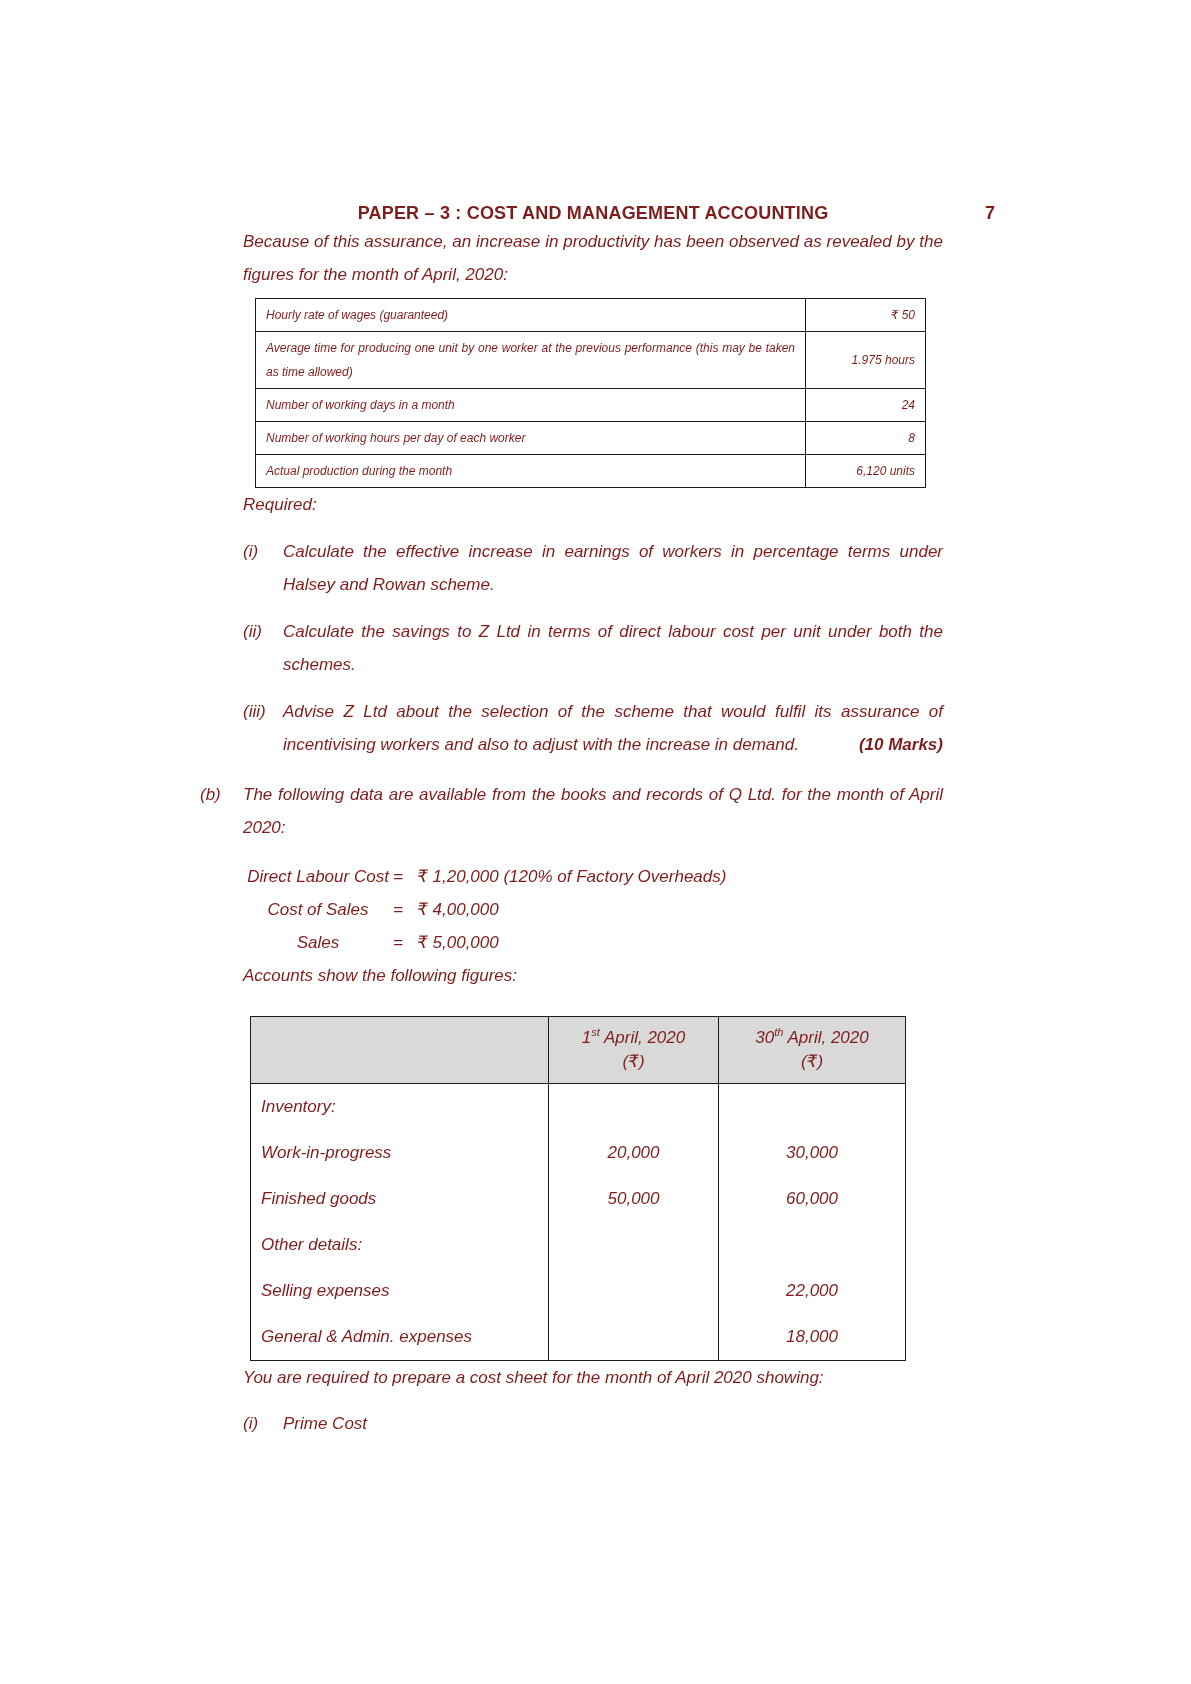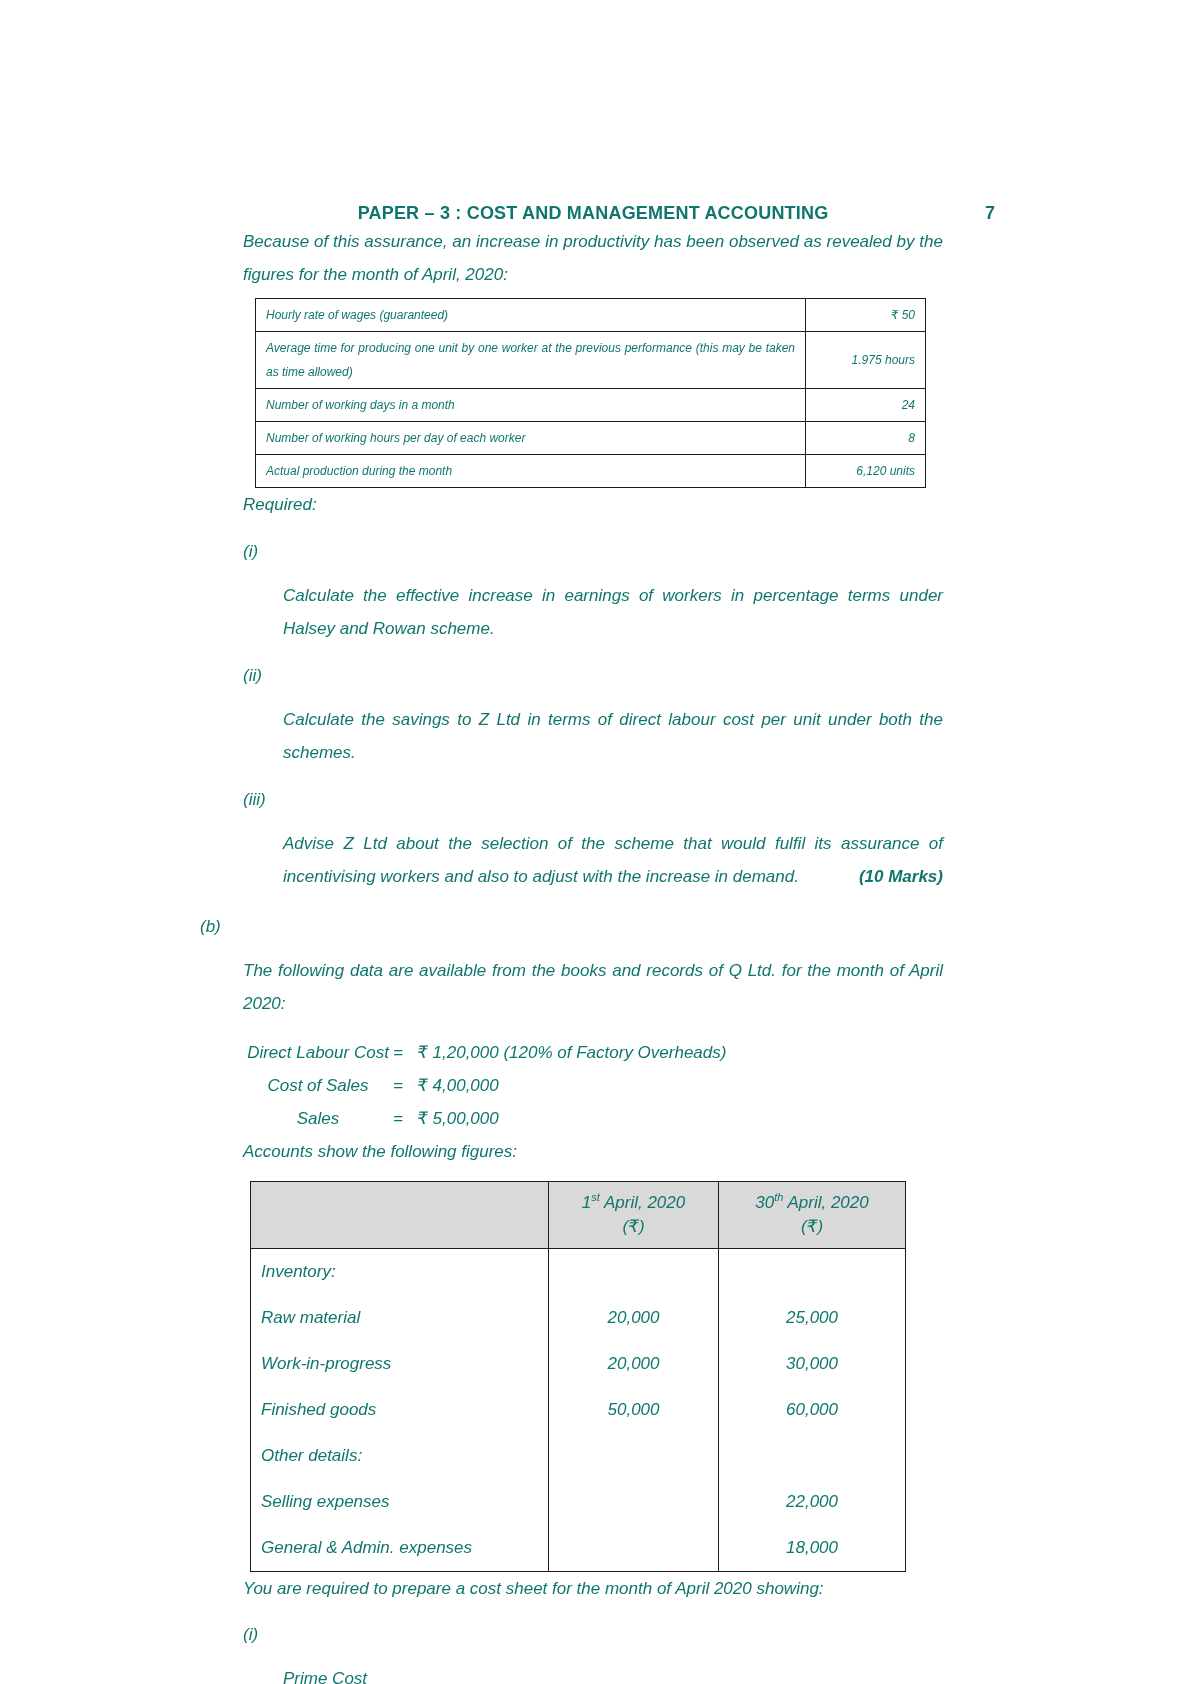--- a/index.html
+++ b/index.html
@@ -2,21 +2,21 @@
 <html><head>
 <meta charset="utf-8">
 <style>
   html,body{margin:0;padding:0;background:#ffffff;}
   .page{
     position:relative;
     width:1191px;
     height:1684px;
     background:#ffffff;
     font-family:"Liberation Sans","DejaVu Sans",sans-serif;
-    color:#0f766e;
+    color:#7f1d1d;
     overflow:hidden;
   }
   .content{
     position:absolute;
     left:243px;
     top:203px;
     width:700px;
   }
   
   .doc-header{
@@ -57,39 +57,39 @@
     line-height:24px;
     padding:4px 10px;
     vertical-align:middle;
   }
   .t1 td.lbl{text-align:justify;}
   .t1 td.val{text-align:right;white-space:nowrap;}
   
   .required{margin-top:21px;font-style:italic;}
   .item{display:flex;margin-top:14px;}
   .marker{flex:0 0 40px;}
-  .itext{flex:1;text-align:justify;position:relative;margin-top:44px;}
+  .itext{flex:1;text-align:justify;position:relative;}
   .marks{
     position:absolute;
     right:0;
     bottom:0;
     font-weight:bold;
   }
   .part-b{margin-left:-43px;margin-top:17px;}
   .part-b .marker{flex:0 0 43px;}
   
   .datalines{margin-top:16px;}
   .dataline{display:flex;}
   .dlabel{flex:0 0 150px;text-align:center;}
   .deq{flex:0 0 24px;}
   .dvalue{flex:1;white-space:nowrap;}
   .accounts-line{margin-top:16px;}
   
   .t2{
-    margin:13px 0 0 7px;
+    margin:24px 0 0 7px;
     width:655px;
     table-layout:fixed;
   }
   .t2 th,.t2 td{
     border:1.6px solid #1c1c1c;
     font-style:italic;
     font-weight:normal;
     font-size:17px;
     line-height:24px;
     vertical-align:middle;
@@ -215,25 +215,20 @@
             </th>
           </tr>
         </thead>
         <tbody>
           <tr>
             <td>Inventory:</td>
             <td class="num"></td>
             <td class="num"></td>
           </tr>
           <tr>
-            <td>Raw material</td>
-            <td class="num">20,000</td>
-            <td class="num">25,000</td>
-          </tr>
-          <tr>
             <td>Work-in-progress</td>
             <td class="num">20,000</td>
             <td class="num">30,000</td>
           </tr>
           <tr>
             <td>Finished goods</td>
             <td class="num">50,000</td>
             <td class="num">60,000</td>
           </tr>
           <tr>

